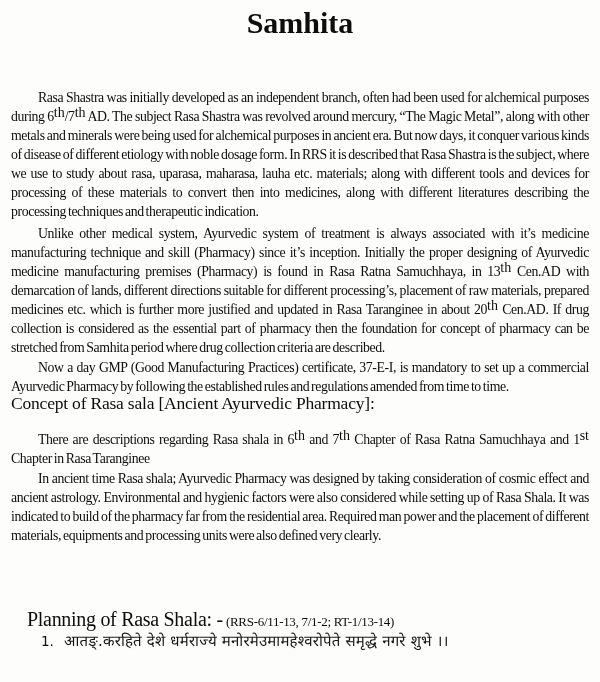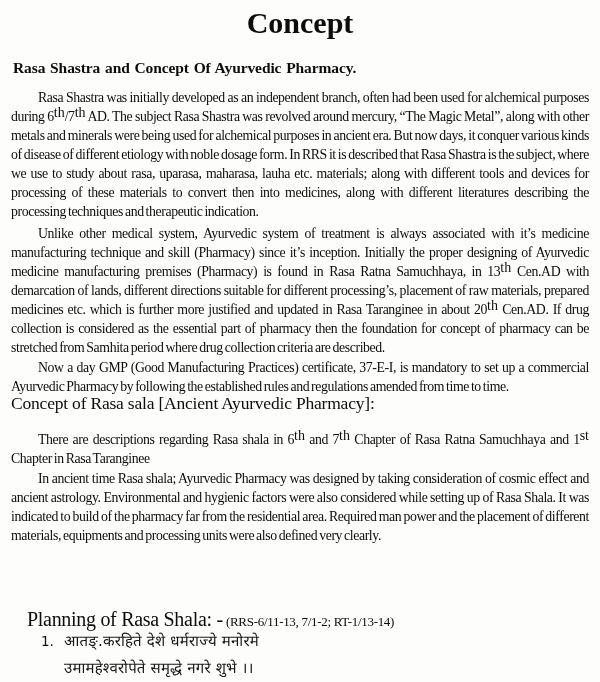--- a/index.html
+++ b/index.html
@@ -78,21 +78,21 @@
   }
   .shloka-number {
     width: 23px;
     font-size: 13.5px;
     line-height: 26px;
     color: #111;
     font-family: "DejaVu Sans", sans-serif;
   }
   .shloka-lines {
     display: flex;
-    flex-direction: column;
+    flex-direction: row;
   }
   .shloka-line {
     font-size: 15px;
     line-height: 27px;
     letter-spacing: 0.2px;
     color: #151515;
   }
   
   #h1   { top: 59px;  }
   #p1   { top: 88px;  }
@@ -102,23 +102,22 @@
   #p4   { top: 430px; }
   #p5   { top: 469px; }
   #p6   { top: 549px; }
   #plan { top: 608px; }
 </style>
 </head>
 <body>
 
 <div class="page">
 
-  <div class="doc-title">Concept</div>
+  <div class="doc-title">Samhita</div>
 
-  <div id="h1" class="section-heading-1">Rasa Shastra and Concept Of Ayurvedic Pharmacy.</div>
 
   <div id="p1" class="para rich">Rasa Shastra was initially developed as an independent branch, often had been used for alchemical purposes during 6<sup>th</sup>/7<sup>th</sup> AD. The subject Rasa Shastra was revolved around mercury, “The Magic Metal”, along with other metals and minerals were being used for alchemical purposes in ancient era. But now days, it conquer various kinds of disease of different etiology with noble dosage form. In RRS it is described that Rasa Shastra is the subject, where we use to study about rasa, uparasa, maharasa, lauha etc. materials; along with different tools and devices for processing of these materials to convert then into medicines, along with different literatures describing the processing techniques and therapeutic indication.</div>
 
   <div id="p2" class="para rich">Unlike other medical system, Ayurvedic system of treatment is always associated with it’s medicine manufacturing technique and skill (Pharmacy) since it’s inception. Initially the proper designing of Ayurvedic medicine manufacturing premises (Pharmacy) is found in Rasa Ratna Samuchhaya, in 13<sup>th</sup> Cen.AD with demarcation of lands, different directions suitable for different processing’s, placement of raw materials, prepared medicines etc. which is further more justified and updated in Rasa Taranginee in about 20<sup>th</sup> Cen.AD. If drug collection is considered as the essential part of pharmacy then the foundation for concept of pharmacy can be stretched from Samhita period where drug collection criteria are described.</div>
 
   <div id="p3" class="para rich">Now a day GMP (Good Manufacturing Practices) certificate, 37-E-I, is mandatory to set up a commercial Ayurvedic Pharmacy by following the established rules and regulations amended from time to time.</div>
 
   <div id="h2" class="section-heading-2">Concept of Rasa sala [Ancient Ayurvedic Pharmacy]:</div>
 
   <div id="p4" class="para rich">There are descriptions regarding Rasa shala in 6<sup>th</sup> and 7<sup>th</sup> Chapter of Rasa Ratna Samuchhaya and 1<sup>st</sup> Chapter in Rasa Taranginee</div>

